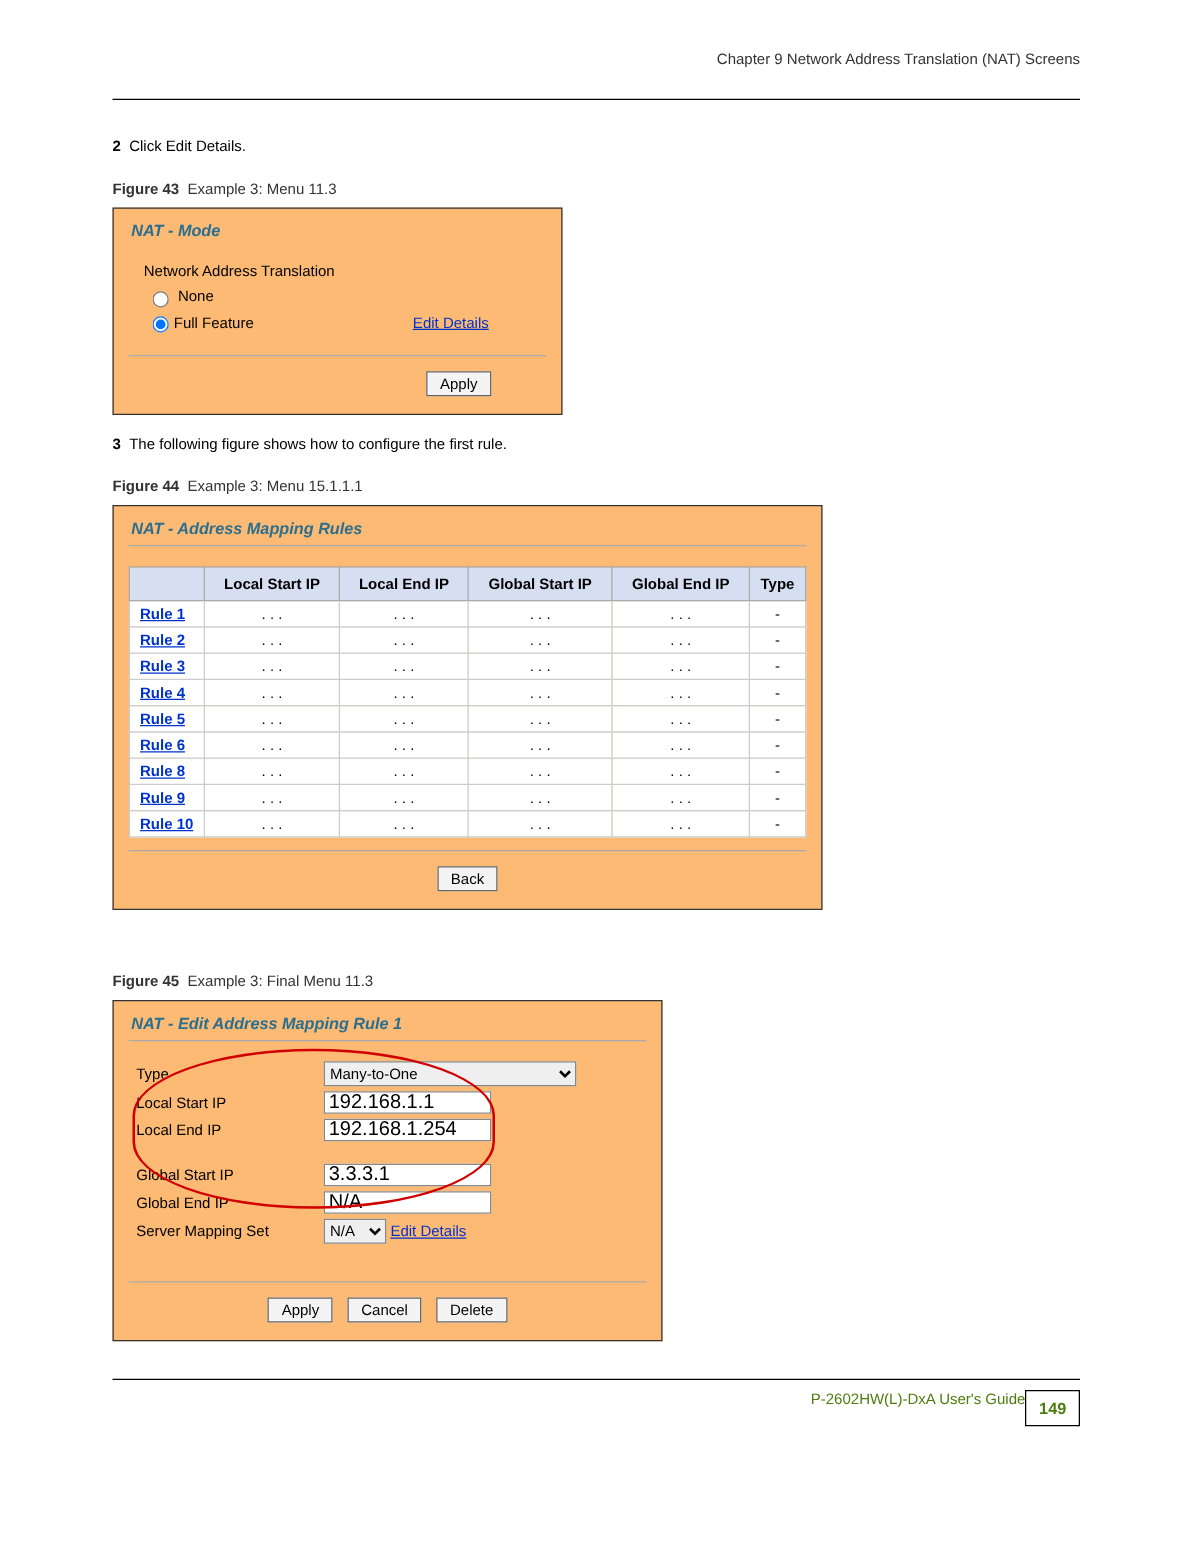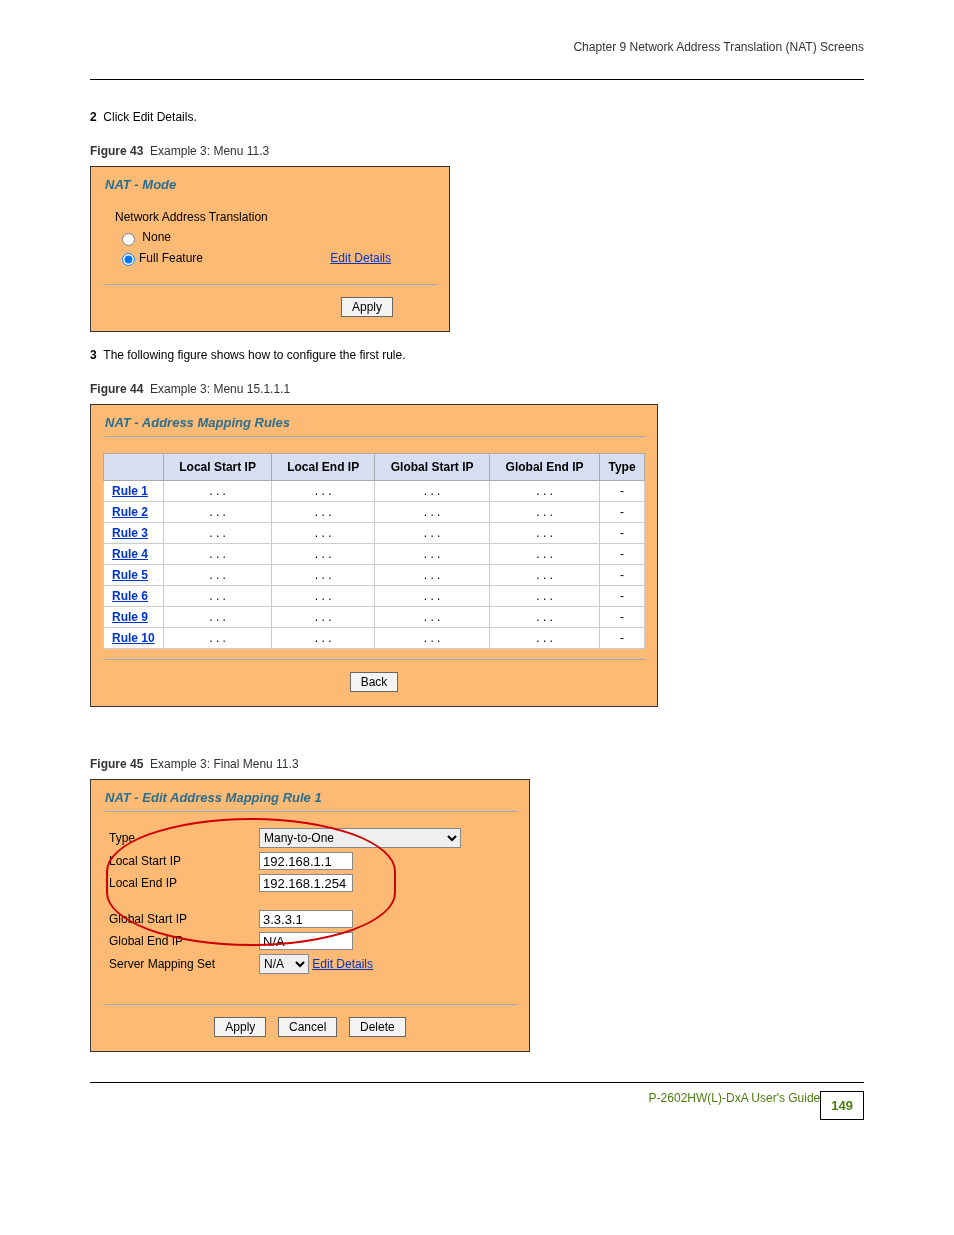--- a/index.html
+++ b/index.html
@@ -112,23 +112,23 @@
     color: #0033cc;
     text-decoration: underline;
     font-weight: bold;
   }
 
   
   .form-row { display: flex; align-items: center; margin: 4px 0; }
   .form-label { width: 150px; font-size: 12px; }
   .form-value input[type=text] {
     border: 1px solid #888;
-    font-size: 13px;
+    font-size: 16px;
     padding: 1px 3px;
-    width: 94px;
+    width: 134px;
     height: 18px;
   }
   .form-value select.wide { width: 202px; height: 20px; font-size: 12px; border: 1px solid #888; }
   .form-value select.small { width: 50px; height: 20px; font-size: 12px; border: 1px solid #888; }
 
   
   .edit-wrap { position: relative; }
   .red-oval {
     position: absolute;
     border: 2px solid #d00000;
@@ -256,20 +256,28 @@
             </tr>
             <tr>
               <td class="rule-name"><a>Rule 6</a></td>
               <td>. . .</td>
               <td>. . .</td>
               <td>. . .</td>
               <td>. . .</td>
               <td>-</td>
             </tr>
             <tr>
+              <td class="rule-name"><a>Rule 8</a></td>
+              <td>. . .</td>
+              <td>. . .</td>
+              <td>. . .</td>
+              <td>. . .</td>
+              <td>-</td>
+            </tr>
+            <tr>
               <td class="rule-name"><a>Rule 9</a></td>
               <td>. . .</td>
               <td>. . .</td>
               <td>. . .</td>
               <td>. . .</td>
               <td>-</td>
             </tr>
             <tr>
               <td class="rule-name"><a>Rule 10</a></td>
               <td>. . .</td>

